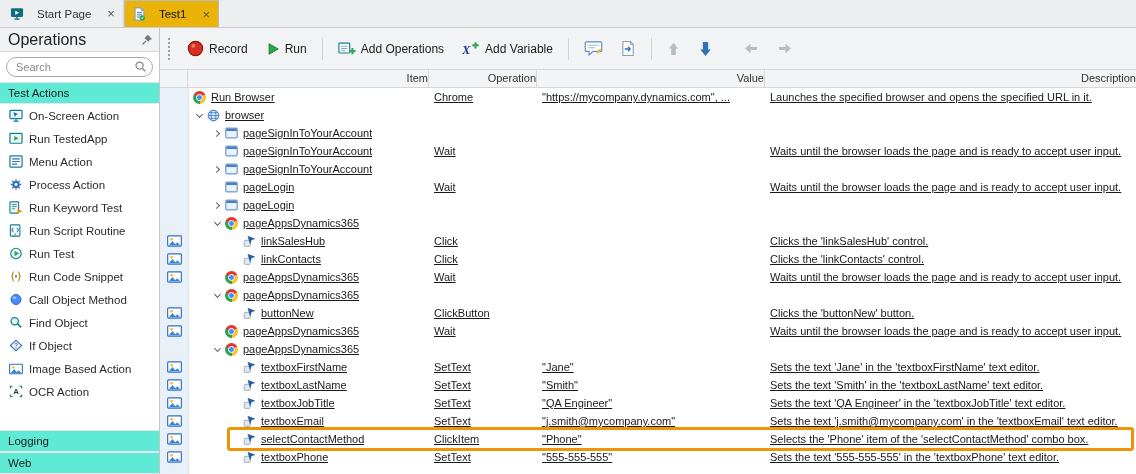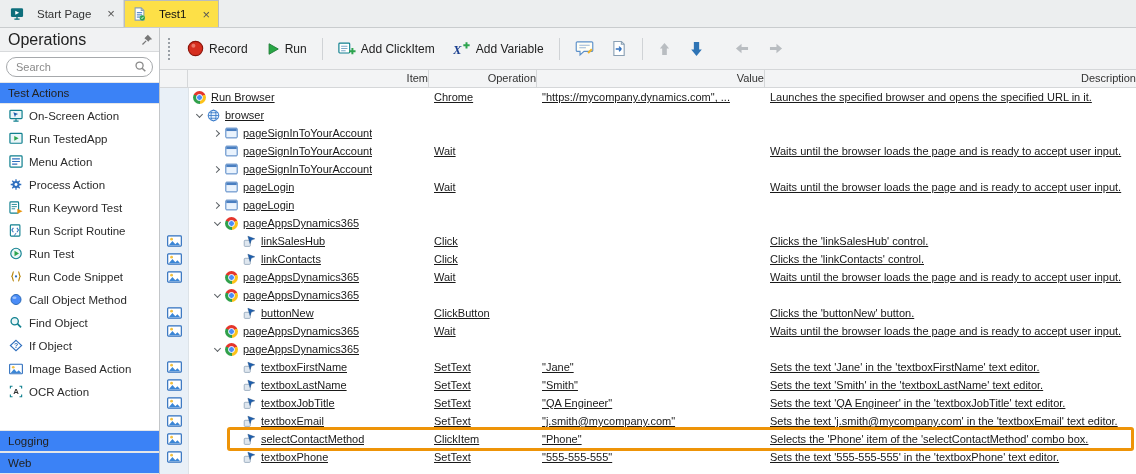--- a/index.html
+++ b/index.html
@@ -8,41 +8,41 @@
     font-family: "Liberation Sans", "DejaVu Sans", sans-serif;
     font-size: 11px; color:#1a1a1a; background:#fff;
   }
   .app { width:1136px; height:474px; display:flex; flex-direction:column; }
 
   
   .tabbar { height:28px; background:#eceeef; border-bottom:1px solid #c9ccce;
             display:flex; align-items:flex-end; padding-left:2px; flex:none; }
   .tab { height:27px; display:flex; align-items:center; gap:13px; padding:0 8px;
          font-size:11.5px; color:#333; border-right:1px solid #d5d7d9; cursor:default; }
-  .tab.active { background:#fde047; border:1px solid #b9bcbe; border-bottom:none; color:#111; }
+  .tab.active { background:#eab308; border:1px solid #b9bcbe; border-bottom:none; color:#111; }
   .tab-x { font-size:13px; color:#555; margin-left:3px; line-height:1; }
   .tab-ic { display:inline-flex; }
 
   
   .content { flex:1; display:flex; min-height:0; }
 
   
   .sidebar { width:160px; flex:none; background:#fff; border-right:1px solid #c3c6c9;
              display:flex; flex-direction:column; overflow:hidden; }
   .side-head { height:24px; flex:none; background:#f1f2f3; border-bottom:1px solid #d8dadc;
                display:flex; align-items:center; justify-content:space-between;
                padding:0 6px 0 8px; font-size:16px; color:#222; }
   .pin { display:inline-flex; }
   .search-wrap { height:30px; flex:none; display:flex; align-items:center; padding:0 6px; position:relative; }
   .search { width:100%; height:20px; border:1px solid #a6a9ac; border-radius:10px;
             padding:0 22px 0 9px; font:inherit; color:#444; background:#fff; outline:none; }
   .search::placeholder { color:#8a8a8a; }
   .mag { position:absolute; right:12px; top:8px; display:inline-flex; }
   .group-head { height:22px; flex:none; display:flex; align-items:center; padding-left:8px;
-                font-size:11.5px; color:#222; background:#3b82f6;
+                font-size:11.5px; color:#222; background:#5eead4;
                 border-top:1px solid #e4e6e8; border-bottom:1px solid #e4e6e8; }
   .side-items { flex:none; }
   .side-item { height:23px; display:flex; align-items:center; gap:6px; padding-left:8px;
                font-size:11.5px; color:#2b2b2b; cursor:default; }
   .s-icon { width:15px; display:inline-flex; justify-content:center; }
   .side-spacer { flex:1; }
 
   
   .main { flex:1; display:flex; flex-direction:column; min-width:0; }
   .toolbar { height:42px; flex:none; background:#f2f3f4; border-bottom:1px solid #d5d7d9;
@@ -300,21 +300,21 @@
         </button>
         <span class="sep"></span>
         <button class="tbtn">
           <span class="t-ic">
             <svg width="18" height="15" viewBox="0 0 20 16">
                 <rect x="1" y="2" width="12" height="11" rx="1" fill="#fff" stroke="#10808f" stroke-width="1.3"></rect>
                 <path d="M3.5 5.5h7M3.5 8h7M3.5 10.5h5" stroke="#7aa7c7" stroke-width="1.1"></path>
                 <path d="M12.5 11h7M16 7.5v7" stroke="#2da44e" stroke-width="2.2"></path>
               </svg>
           </span>
-          <span>Add ClickItem</span>
+          <span>Add Operations</span>
         </button>
         <button class="tbtn">
           <span class="t-ic">
             <svg width="18" height="15" viewBox="0 0 20 16">
                 <text x="0" y="14" font-size="14" font-style="italic" font-weight="bold" fill="#1a3f8f" font-family="Liberation Serif, serif">X</text>
                 <path d="M11.5 4.5h7M15 1v7" stroke="#2da44e" stroke-width="2.2"></path>
               </svg>
           </span>
           <span>Add Variable</span>
         </button>

